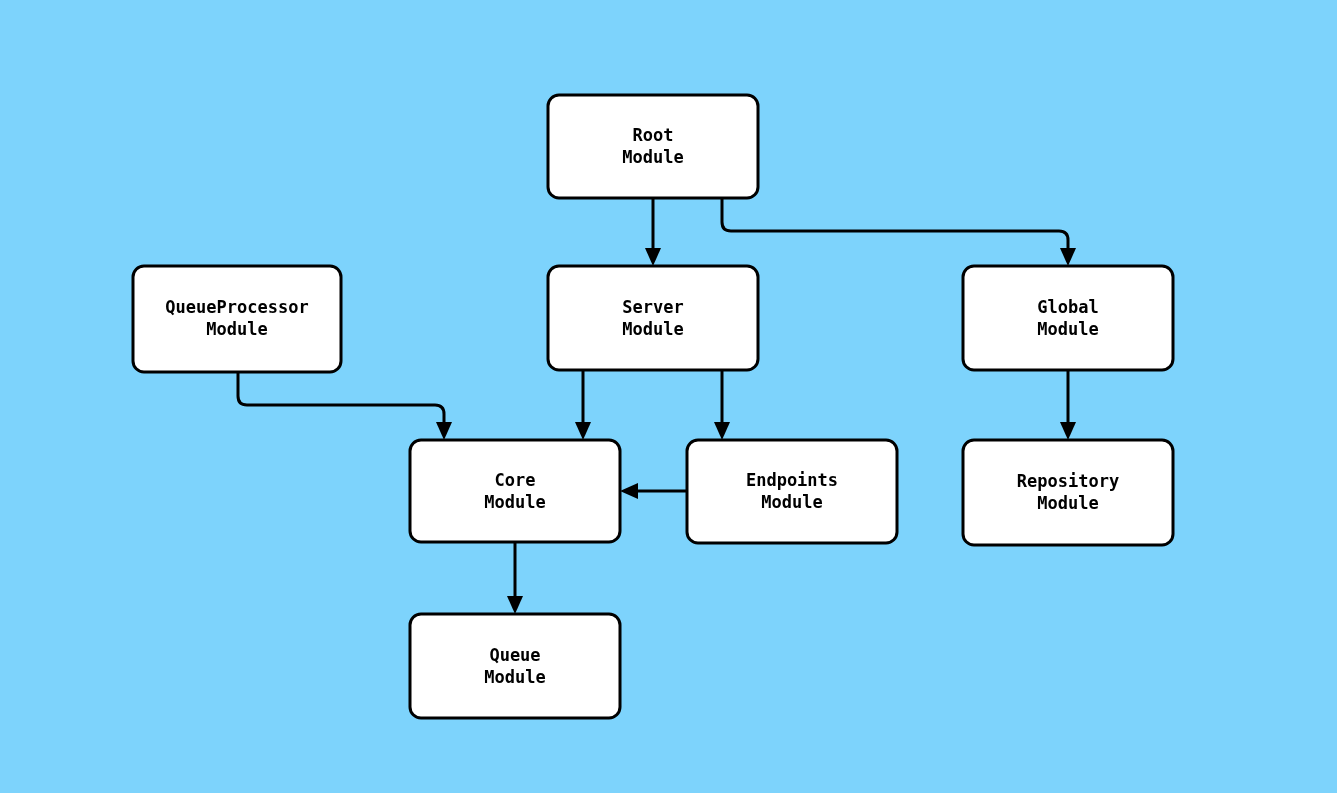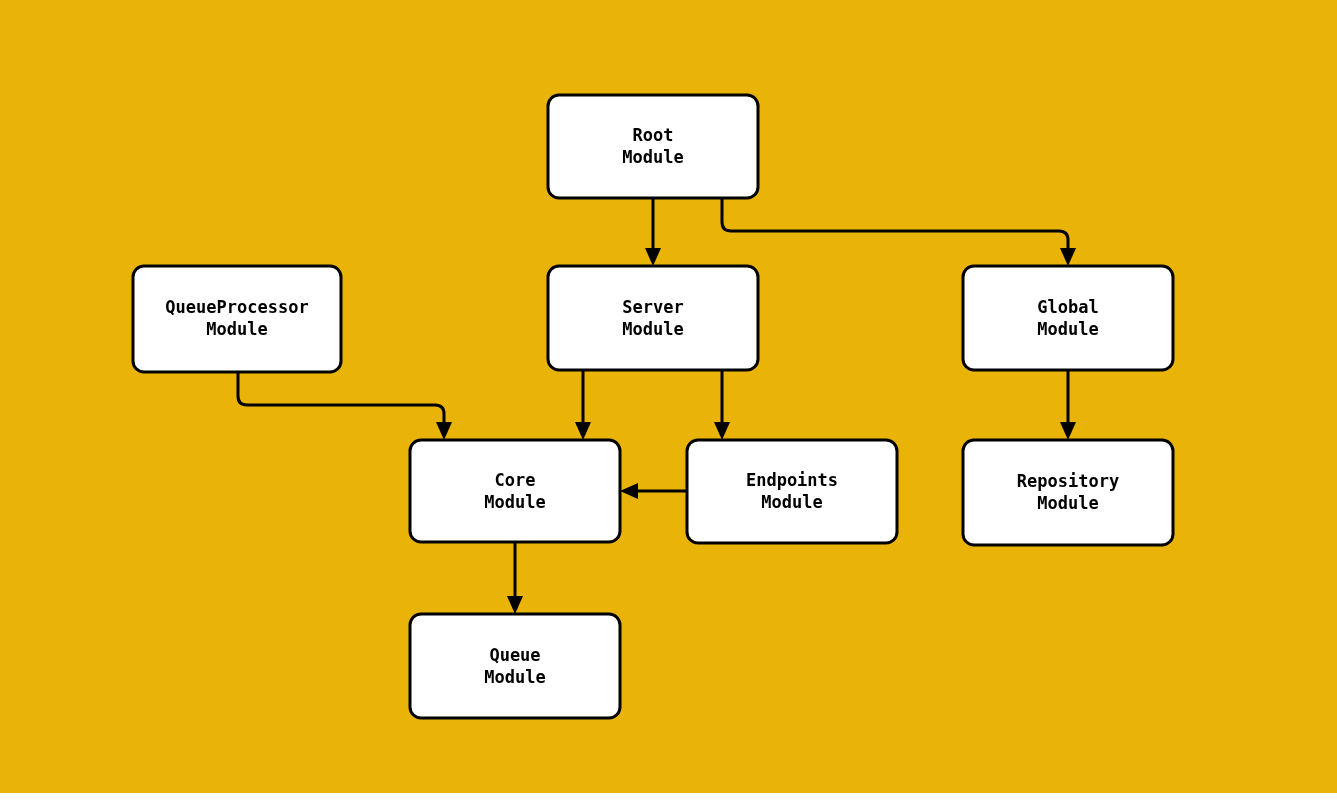--- a/index.html
+++ b/index.html
@@ -4,21 +4,21 @@
 <style>
   html, body {
     margin: 0;
     padding: 0;
     background: #ffffff;
   }
   #canvas {
     position: relative;
     width: 1337px;
     height: 793px;
-    background: #eab308;
+    background: #7dd3fc;
     overflow: hidden;
     font-family: "DejaVu Sans Mono", "Liberation Mono", monospace;
   }
   #diagram-svg {
     position: absolute;
     left: 0;
     top: 0;
     width: 1337px;
     height: 809px;
   }

